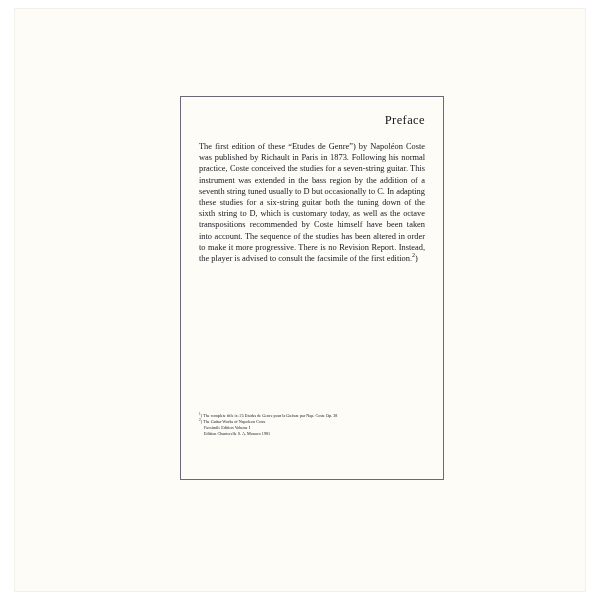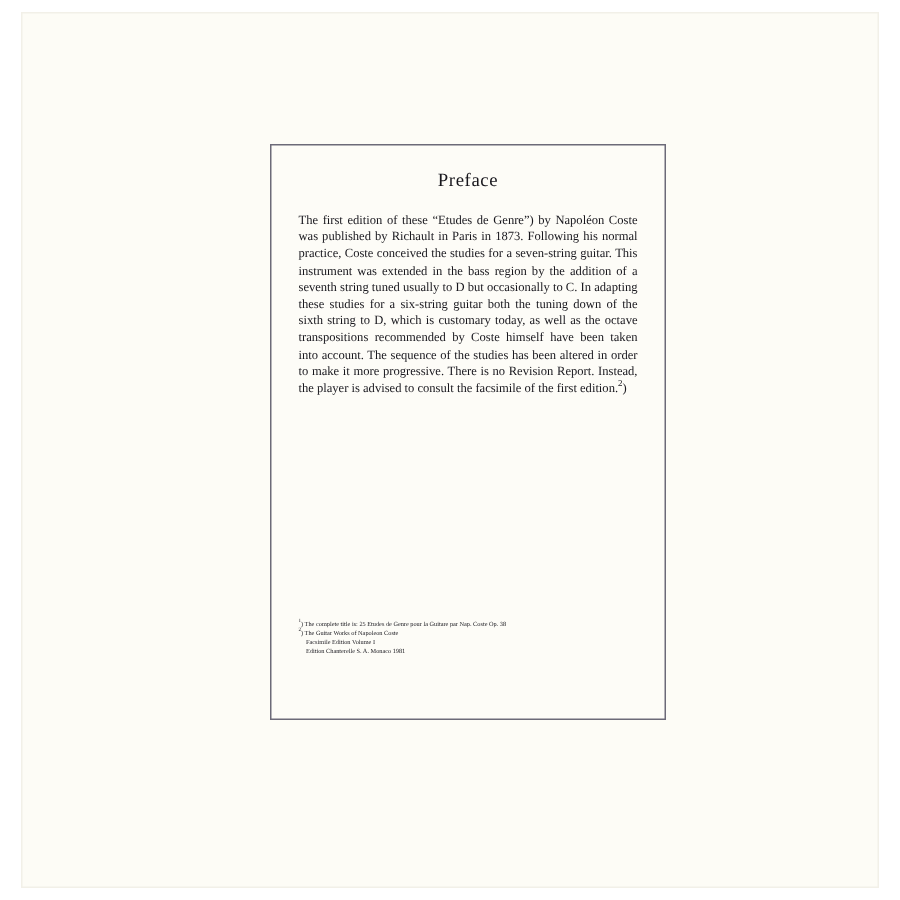--- a/index.html
+++ b/index.html
@@ -35,21 +35,21 @@
     left: 166px;
     top: 88px;
     width: 264px;
     height: 384px;
     border: 1px solid #6c6a78;
     background: #fdfcf7;
     box-sizing: border-box;
     padding: 14px 18px 8px 18px;
   }
   .title {
-    text-align: center;
+    text-align: right;
     font-size: 12.5px;
     font-weight: normal;
     letter-spacing: 0.4px;
     color: #17161c;
     margin: 2px 0 13px 0;
     font-family: "Liberation Serif", serif;
   }
   .body-text {
     font-size: 8.4px;
     line-height: 11.2px;

